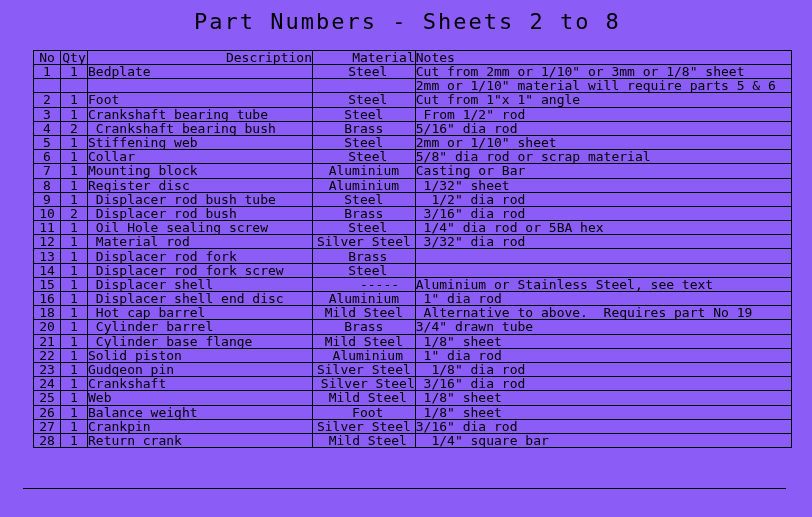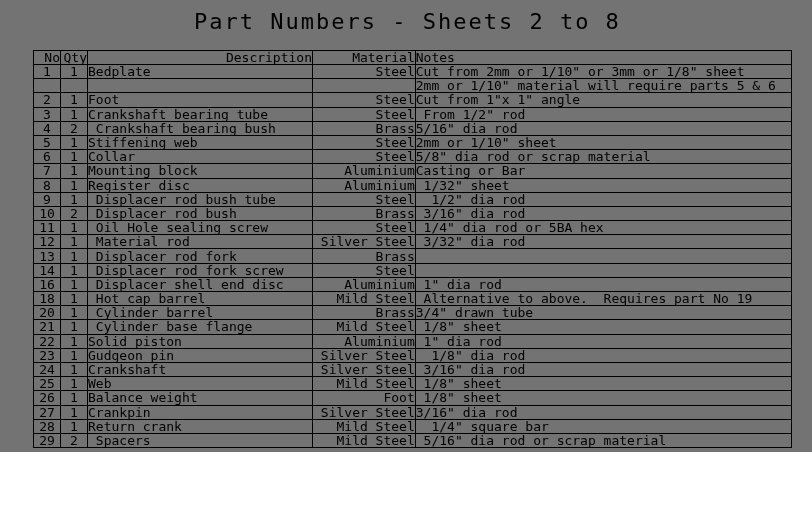--- a/index.html
+++ b/index.html
@@ -3,22 +3,22 @@
 <meta charset="utf-8">
 <style>
   html, body {
     margin: 0;
     padding: 0;
     background: #ffffff;
   }
   #sheet {
     position: relative;
     width: 812px;
-    height: 452px;
-    background: #737373;
+    height: 517px;
+    background: #8b5cf6;
     overflow: hidden;
     font-family: "DejaVu Sans Mono", monospace;
     color: #000000;
   }
   #title {
     position: absolute;
     left: 194px;
     top: 9px;
     font-size: 22px;
     line-height: 26px;
@@ -43,28 +43,28 @@
     padding: 0;
     margin: 0;
     white-space: pre;
     overflow: hidden;
     vertical-align: middle;
     color: #000000;
   }
   #parts-table thead tr { height: 13px; }
   #parts-table tbody tr { height: 14.2px; }
 
-  th.no, th.qty { text-align: right; }
+  th.no, th.qty { text-align: center; }
   th.desc  { text-align: right; padding-left: 26px; }
   th.mat   { text-align: right; padding-left: 5px; }
   th.notes { text-align: left; padding-left: 56px; }
 
   td.no, td.qty { text-align: center; }
   td.desc  { text-align: left; padding-left: 3px; }
-  td.mat   { text-align: right; padding-left: 3px; }
+  td.mat   { text-align: center; padding-left: 3px; }
   td.notes { text-align: left; padding-left: 4px; }
 
   #bottom-rule {
     position: absolute;
     left: 23px;
     top: 488px;
     width: 763px;
     height: 1px;
     background: #000000;
   }
@@ -193,20 +193,27 @@
           <td class="notes"></td>
         </tr>
         <tr>
           <td class="no">14</td>
           <td class="qty">1</td>
           <td class="desc"> Displacer rod fork screw</td>
           <td class="mat"> Steel</td>
           <td class="notes"></td>
         </tr>
         <tr>
+          <td class="no">15</td>
+          <td class="qty">1</td>
+          <td class="desc"> Displacer shell</td>
+          <td class="mat">    -----</td>
+          <td class="notes">Aluminium or Stainless Steel, see text</td>
+        </tr>
+        <tr>
           <td class="no">16</td>
           <td class="qty">1</td>
           <td class="desc"> Displacer shell end disc</td>
           <td class="mat">Aluminium</td>
           <td class="notes"> 1" dia rod</td>
         </tr>
         <tr>
           <td class="no">18</td>
           <td class="qty">1</td>
           <td class="desc"> Hot cap barrel</td>
@@ -269,25 +276,18 @@
           <td class="mat">Silver Steel</td>
           <td class="notes">3/16" dia rod</td>
         </tr>
         <tr>
           <td class="no">28</td>
           <td class="qty">1</td>
           <td class="desc">Return crank</td>
           <td class="mat"> Mild Steel</td>
           <td class="notes">  1/4" square bar</td>
         </tr>
-        <tr>
-          <td class="no">29</td>
-          <td class="qty">2</td>
-          <td class="desc"> Spacers</td>
-          <td class="mat"> Mild Steel</td>
-          <td class="notes"> 5/16" dia rod or scrap material</td>
-        </tr>
       </tbody>
   </table>
 
   <div id="bottom-rule"></div>
 
 </div>
 
 </body></html>

